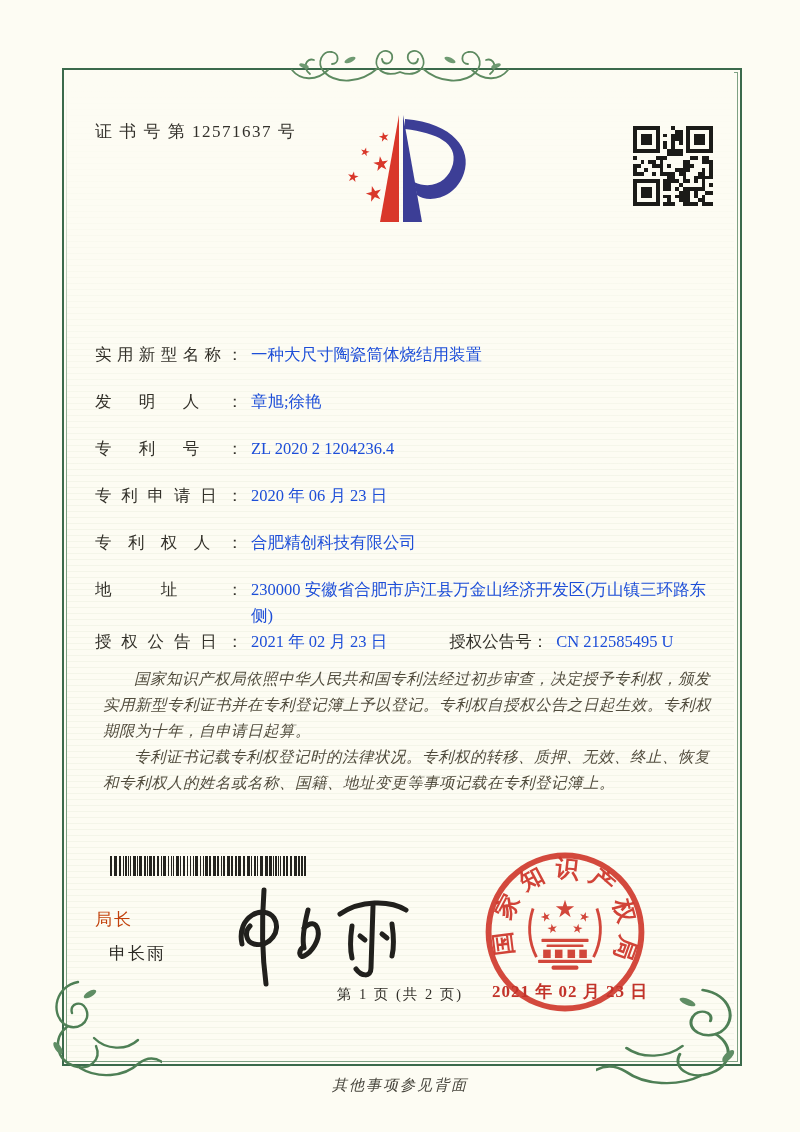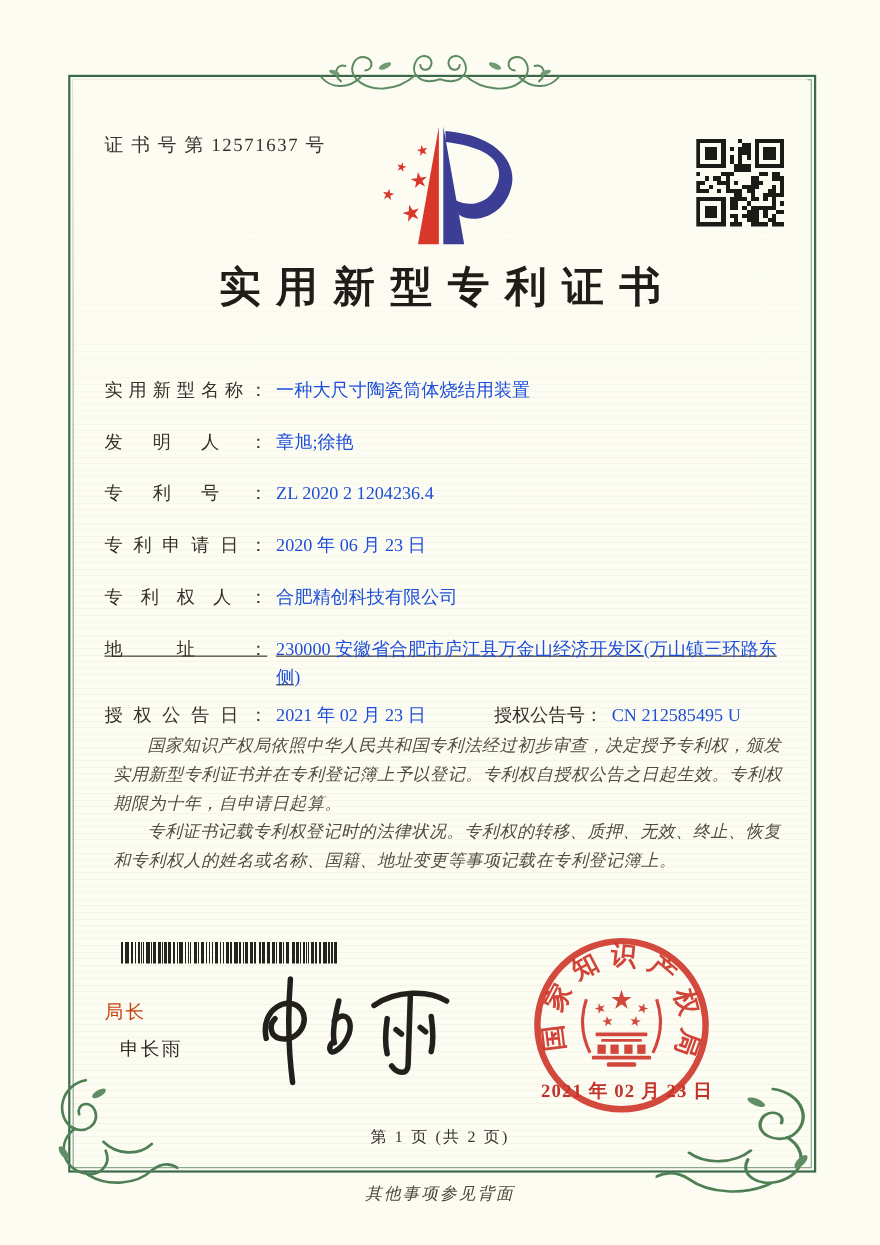--- a/index.html
+++ b/index.html
@@ -24,21 +24,21 @@
   .mirror{transform:scaleX(-1);}
   
   .cert-no{position:absolute;left:95px;top:120px;font-size:17px;letter-spacing:1.5px;color:#33312b;}
   .qr{position:absolute;left:633px;top:126px;width:80px;height:80px;}
   .logo{position:absolute;left:332px;top:110px;width:142px;height:118px;}
   .title{position:absolute;left:62px;top:236px;width:676px;text-align:center;
          font-size:38px;font-weight:700;letter-spacing:14px;text-indent:14px;color:#1f1d1a;}
   
   .fields{position:absolute;left:95px;top:342px;width:618px;font-size:16.5px;line-height:26px;}
   .frow{display:flex;margin-bottom:21px;}
-  .frow.tight{margin-bottom:8px;text-decoration:underline;}
+  .frow.tight{margin-bottom:0;}
   .flabel{width:148px;flex:none;text-align:justify;text-align-last:justify;color:#33312a;}
   .fvalue{flex:1;padding-left:8px;color:#1d4ed8;}
   .grant-pair{display:flex;}
   .grant-pair .half{display:flex;}
   .grant-pair .half.second{margin-left:62px;}
   .grant-pair .lbl2{color:#33312a;}
   
   .paras{position:absolute;left:95px;top:666px;width:616px;font-size:15.5px;line-height:26px;
          font-style:italic;color:#514c3d;letter-spacing:.5px;margin-left:8px;}
   .paras p{margin:0;text-indent:2em;}
@@ -47,21 +47,21 @@
   
   .sign-title{position:absolute;left:95px;top:908px;font-size:17px;color:#c2410c;letter-spacing:2px;}
   .sign-name{position:absolute;left:109px;top:942px;font-size:17px;color:#2d2b26;letter-spacing:2px;}
   .signature{position:absolute;left:212px;top:882px;width:210px;height:110px;}
   .signature path{fill:none;stroke:#21201d;stroke-width:5;stroke-linecap:round;stroke-linejoin:round;}
   
   .seal{position:absolute;left:481px;top:848px;width:168px;height:168px;}
   .seal-date{position:absolute;left:484px;top:980px;width:172px;text-align:center;
              font-size:17px;font-weight:700;color:#c2332a;letter-spacing:1px;}
   
-  .page-info{position:absolute;left:62px;top:1024px;width:676px;text-align:center;
+  .page-info{position:absolute;left:62px;top:985px;width:676px;text-align:center;
              font-size:14.5px;letter-spacing:2px;color:#33312b;}
   .back-note{position:absolute;left:80px;top:1076px;width:640px;text-align:center;
              font-size:15px;font-style:italic;letter-spacing:2px;color:#46443c;}
 </style>
 </head>
 <body>
 
 <div class="page">
 
   <div class="frame">
@@ -352,21 +352,20 @@
         <rect x="10" y="20" width="1" height="1" fill="#1b1b18"></rect>
         <rect x="13" y="20" width="1" height="1" fill="#1b1b18"></rect>
         <rect x="14" y="20" width="1" height="1" fill="#1b1b18"></rect>
         <rect x="15" y="20" width="1" height="1" fill="#1b1b18"></rect>
         <rect x="16" y="20" width="1" height="1" fill="#1b1b18"></rect>
         <rect x="18" y="20" width="1" height="1" fill="#1b1b18"></rect>
         <rect x="19" y="20" width="1" height="1" fill="#1b1b18"></rect>
         <rect x="20" y="20" width="1" height="1" fill="#1b1b18"></rect>
       </svg></div>
 
-  <div class="title">实用新型专利证书</div>
 
   <div class="fields">
     <div class="frow">
       <div class="flabel">实用新型名称：</div>
       <div class="fvalue">一种大尺寸陶瓷筒体烧结用装置</div>
     </div>
     <div class="frow">
       <div class="flabel">发明人：</div>
       <div class="fvalue">章旭;徐艳</div>
     </div>

